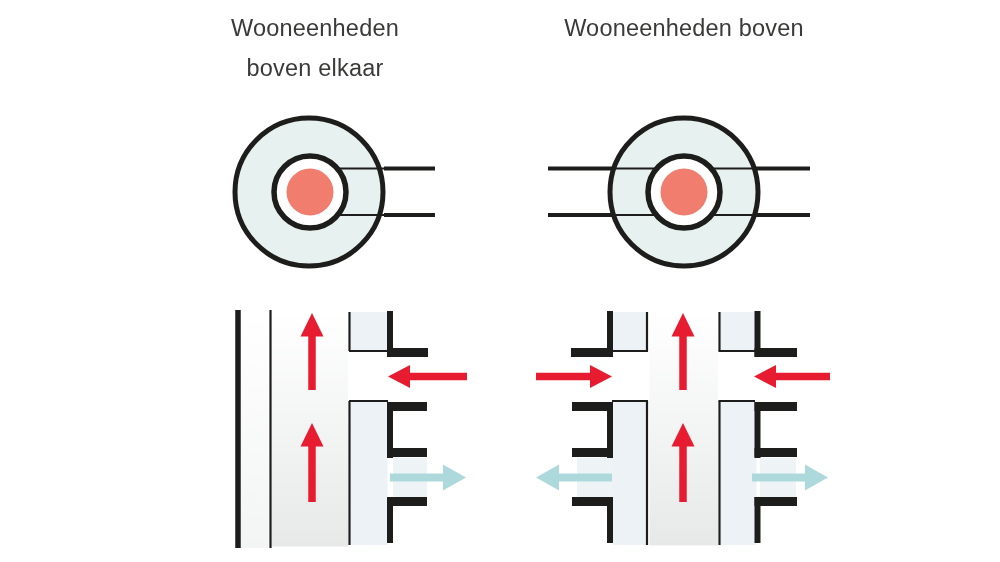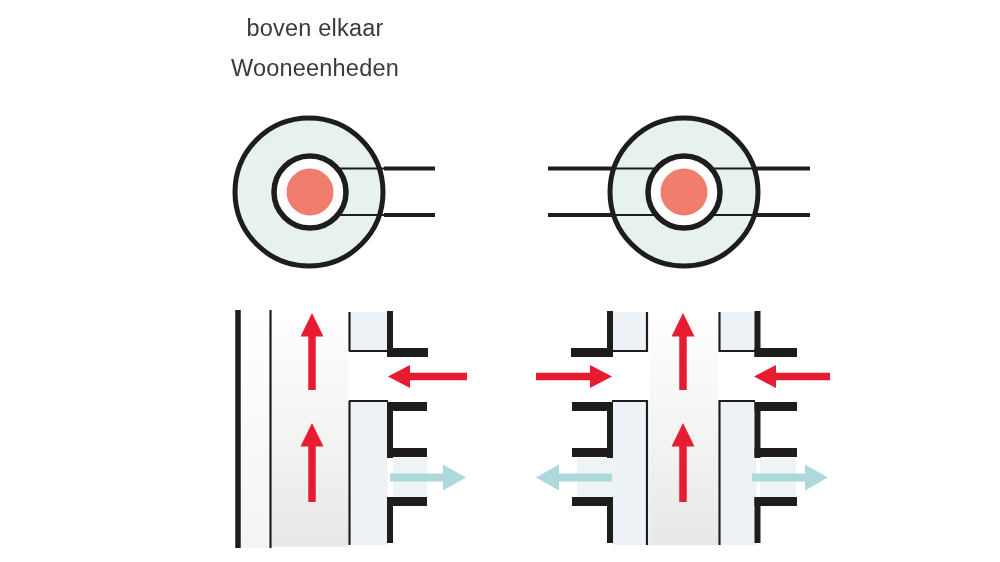--- a/index.html
+++ b/index.html
@@ -30,25 +30,26 @@
   .wash{fill:var(--wash-fill,#eef4f5);}
   .red-shaft{stroke:var(--red,#e81c30);stroke-width:7.5;fill:none;}
   .red-head{fill:var(--red,#e81c30);}
   .teal-shaft{stroke:var(--teal,#aed9dc);stroke-width:8;fill:none;}
   .teal-head{fill:var(--teal,#aed9dc);}
 </style>
 </head>
 <body style="background: rgb(255, 255, 255);">
 
 <div class="title" id="title-left">
+  <div>Wooneenheden</div>
   <div>boven elkaar</div>
-  <div>Wooneenheden</div>
 </div>
 
 <div class="title" id="title-right">
+  <div>Wooneenheden boven</div>
 </div>
 
 <svg width="1000" height="562" viewBox="0 0 1000 562">
   <defs>
     <linearGradient id="shaftGrad" x1="0" y1="0" x2="0" y2="1">
       <stop offset="0" style="stop-color:var(--shaft-top,#ffffff)"></stop>
       <stop offset="1" style="stop-color:var(--shaft-bottom,#e7e9e9)"></stop>
     </linearGradient>
     <linearGradient id="bandGrad" x1="0" y1="0" x2="0" y2="1">
       <stop offset="0" style="stop-color:var(--shaft-top,#ffffff)"></stop>

